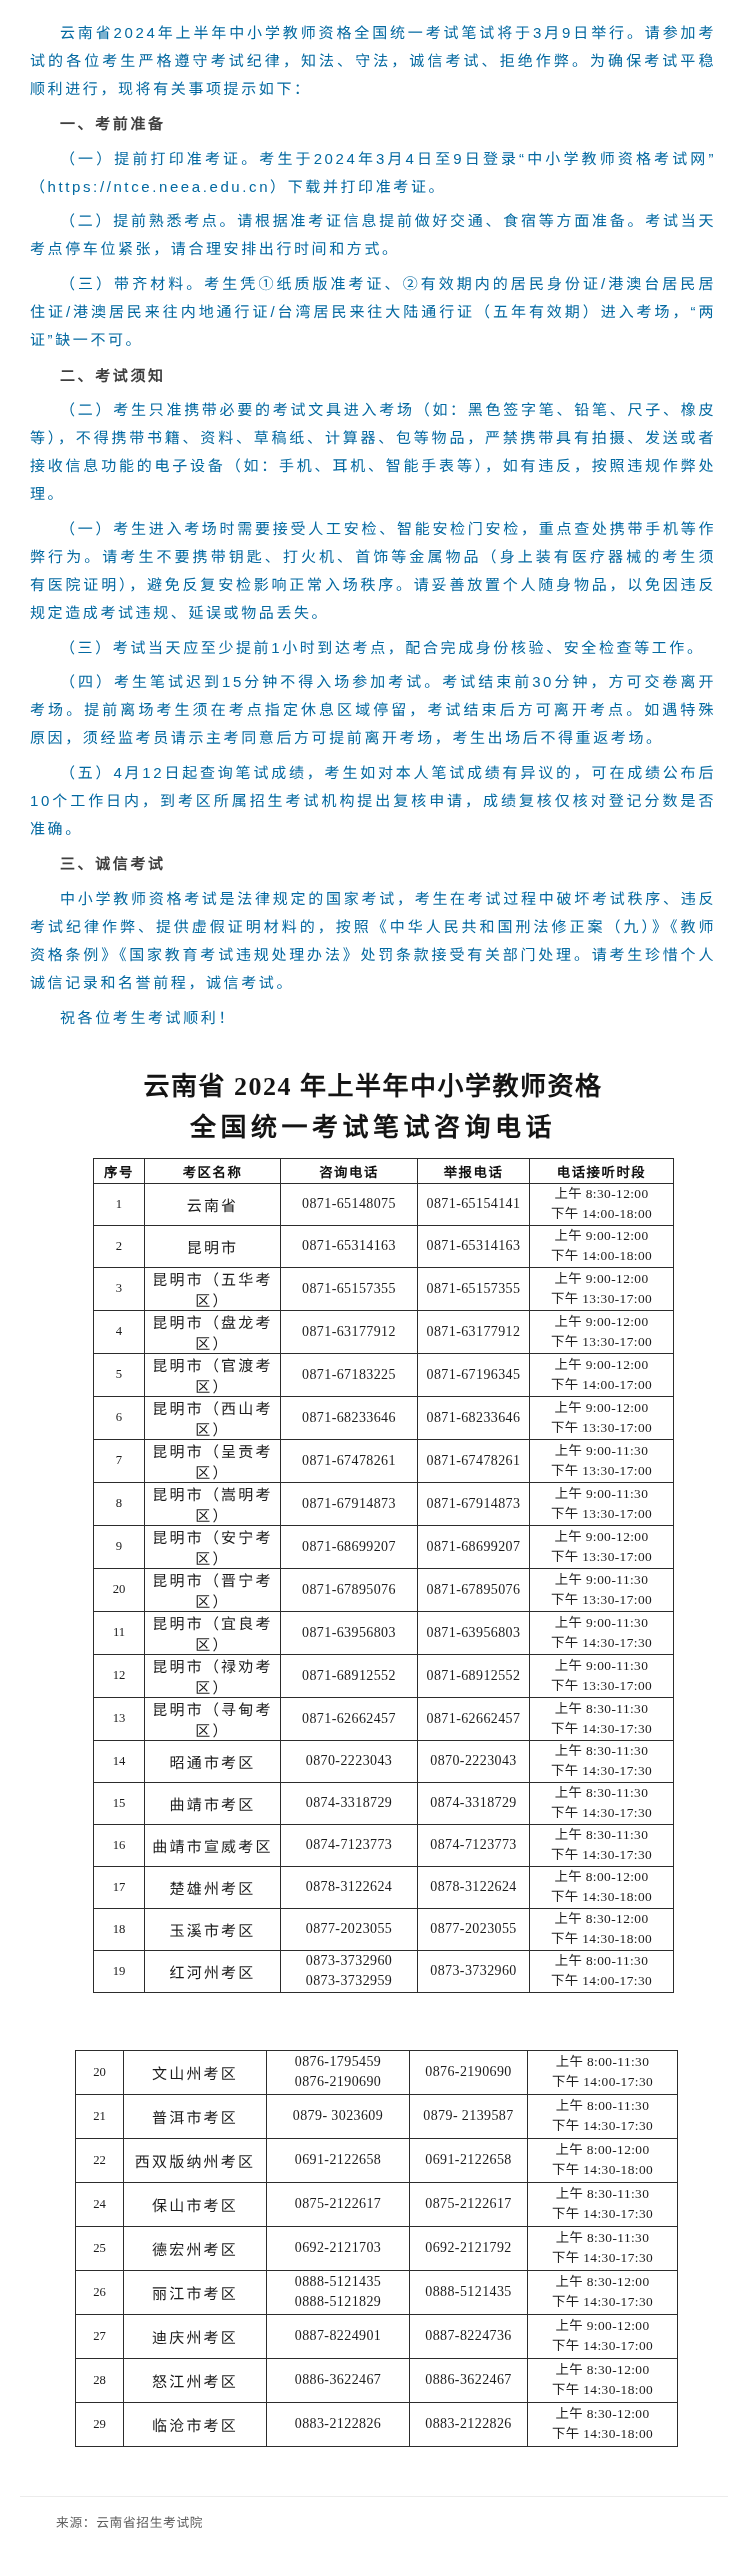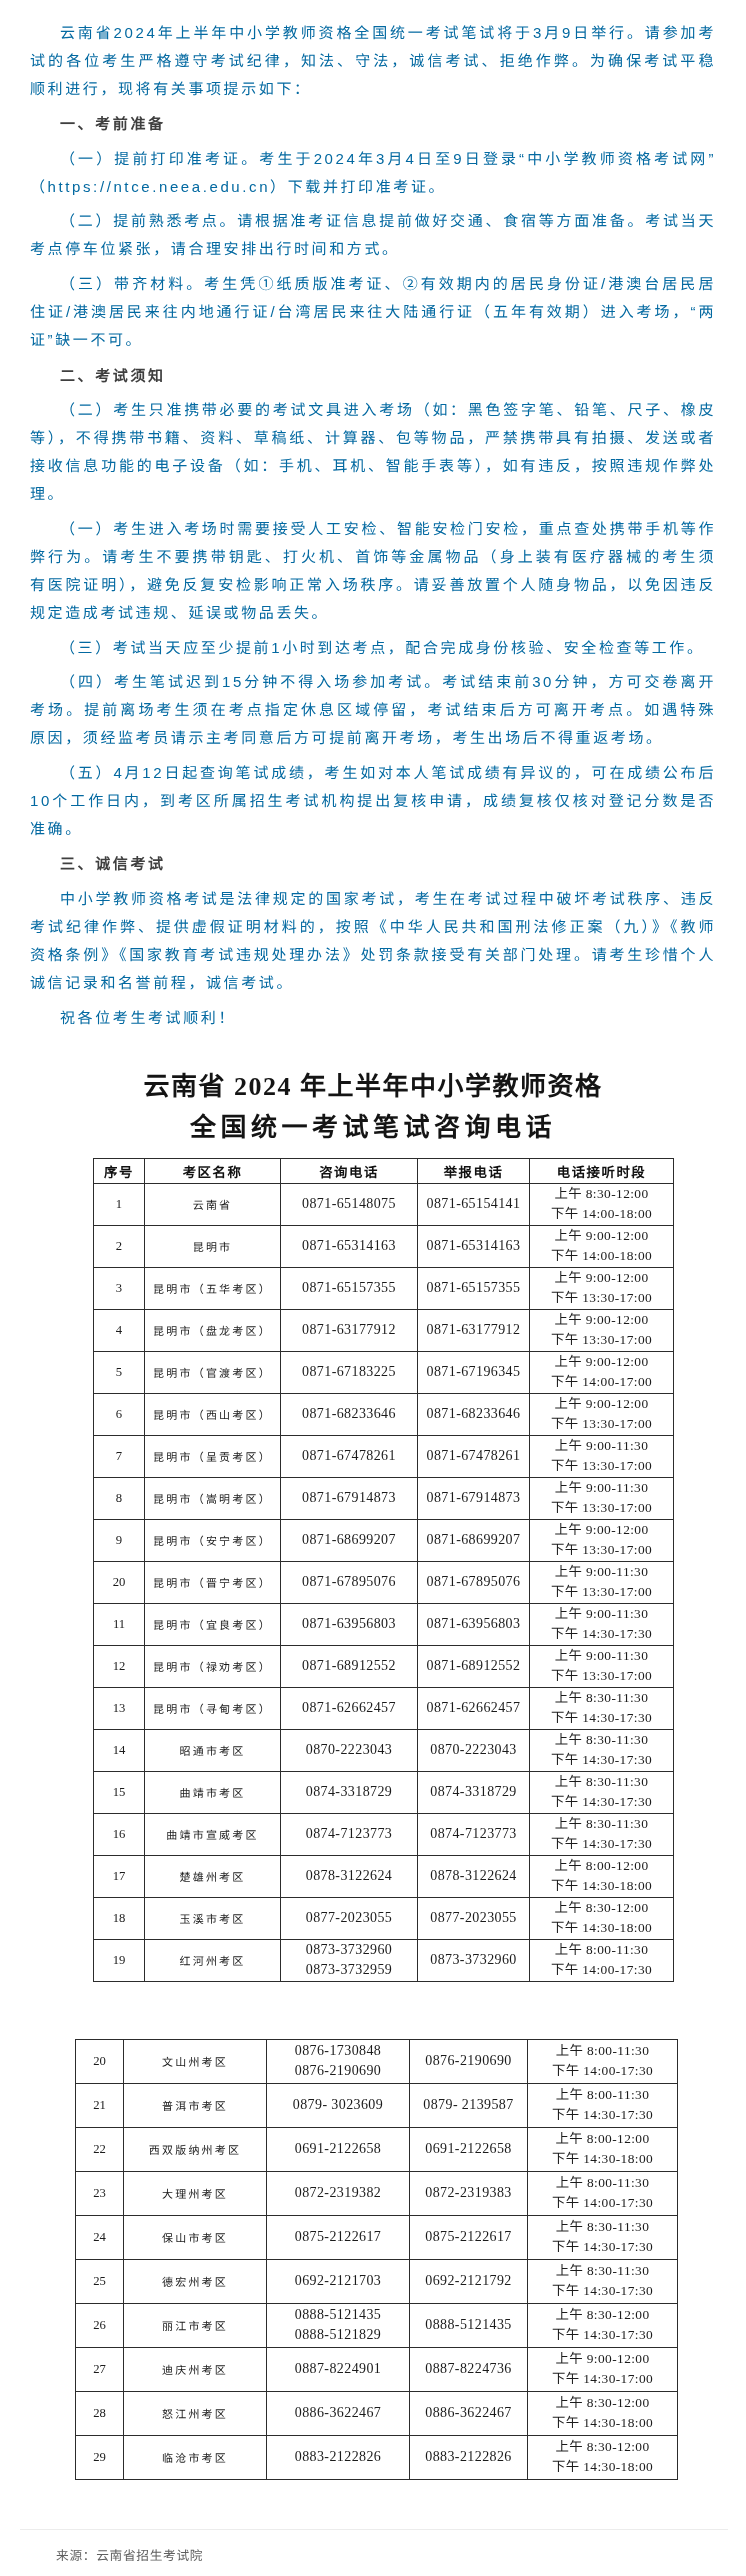--- a/index.html
+++ b/index.html
@@ -39,21 +39,21 @@
   }
   table.t1{margin:15px 0 0 63px;width:579px;}
   table.t2{margin:57px 0 0 45px;width:603px;}
   table.phone thead th{
     height:24px;font-size:13.4px;font-weight:bold;letter-spacing:1.5px;color:#111;
     font-family:"Liberation Sans",sans-serif;
   }
   table.t1 tbody tr{height:42px;}
   table.t2 tbody tr{height:44px;}
   td.c-no{font-size:12.7px;}
-  td.c-region{font-size:11px;letter-spacing:2.2px;}
+  td.c-region{font-size:15px;letter-spacing:2.2px;}
   td.c-phone{font-size:14px;letter-spacing:0.4px;}
   td.c-phone div{line-height:20px;}
   td.c-hours{font-size:13.4px;}
   .hours-wrap{display:inline-block;text-align:center;line-height:20px;letter-spacing:0.4px;}
 
   
   .divider{
     border:none;border-top:0.7px solid #ececec;
     margin:49px 0 0 -10.4px;width:708px;height:0;
   }
@@ -327,21 +327,21 @@
         <col style="width:143px">
         <col style="width:143px">
       <col style="width:118px">
         <col style="width:150px">
     </colgroup>
     <tbody id="tbody-part2">
         <tr>
           <td class="c-no">20</td>
           <td class="c-region">文山州考区</td>
           <td class="c-phone">
-            <div>0876-1730848</div>
+            <div>0876-1795459</div>
             <div>0876-2190690</div>
           </td>
           <td class="c-phone">
             <div>0876-2190690</div>
           </td>
           <td class="c-hours"><span class="hours-wrap"><div>上午 8:00-11:30</div><div>下午 14:00-17:30</div></span></td>
         </tr>
         <tr>
           <td class="c-no">21</td>
           <td class="c-region">普洱市考区</td>
@@ -358,31 +358,20 @@
           <td class="c-region">西双版纳州考区</td>
           <td class="c-phone">
             <div>0691-2122658</div>
           </td>
           <td class="c-phone">
             <div>0691-2122658</div>
           </td>
           <td class="c-hours"><span class="hours-wrap"><div>上午 8:00-12:00</div><div>下午 14:30-18:00</div></span></td>
         </tr>
         <tr>
-          <td class="c-no">23</td>
-          <td class="c-region">大理州考区</td>
-          <td class="c-phone">
-            <div>0872-2319382</div>
-          </td>
-          <td class="c-phone">
-            <div>0872-2319383</div>
-          </td>
-          <td class="c-hours"><span class="hours-wrap"><div>上午 8:00-11:30</div><div>下午 14:00-17:30</div></span></td>
-        </tr>
-        <tr>
           <td class="c-no">24</td>
           <td class="c-region">保山市考区</td>
           <td class="c-phone">
             <div>0875-2122617</div>
           </td>
           <td class="c-phone">
             <div>0875-2122617</div>
           </td>
           <td class="c-hours"><span class="hours-wrap"><div>上午 8:30-11:30</div><div>下午 14:30-17:30</div></span></td>
         </tr>

